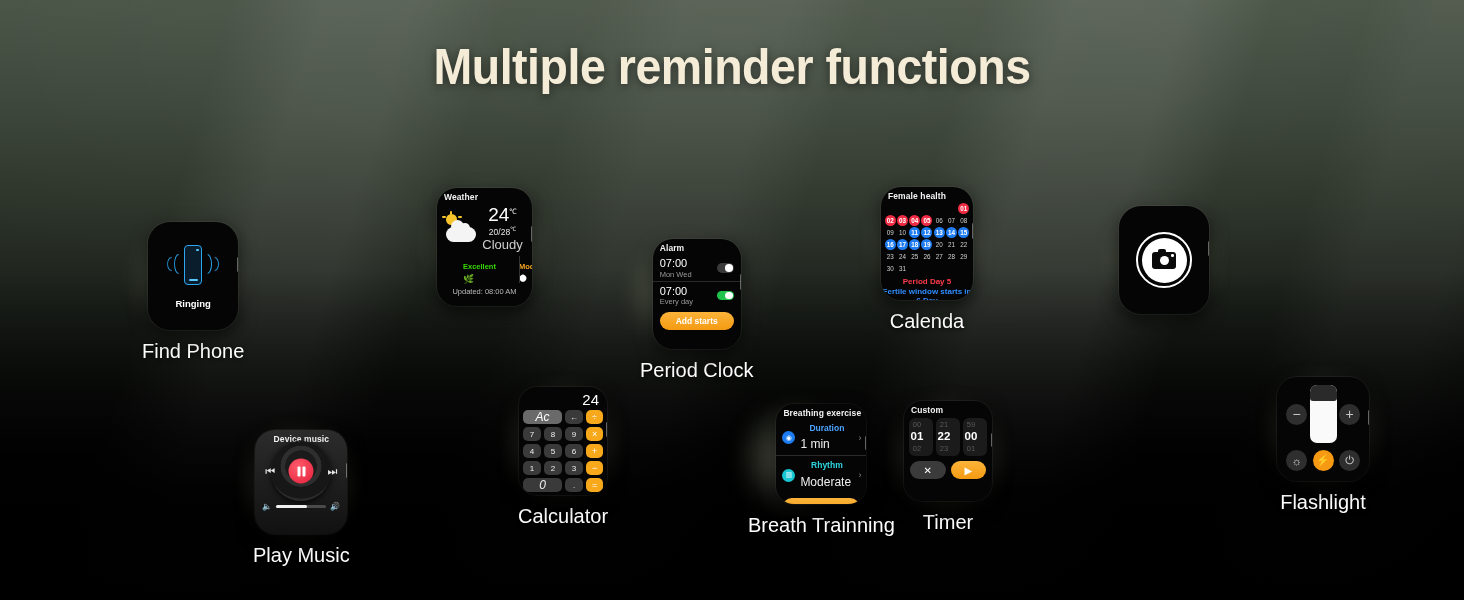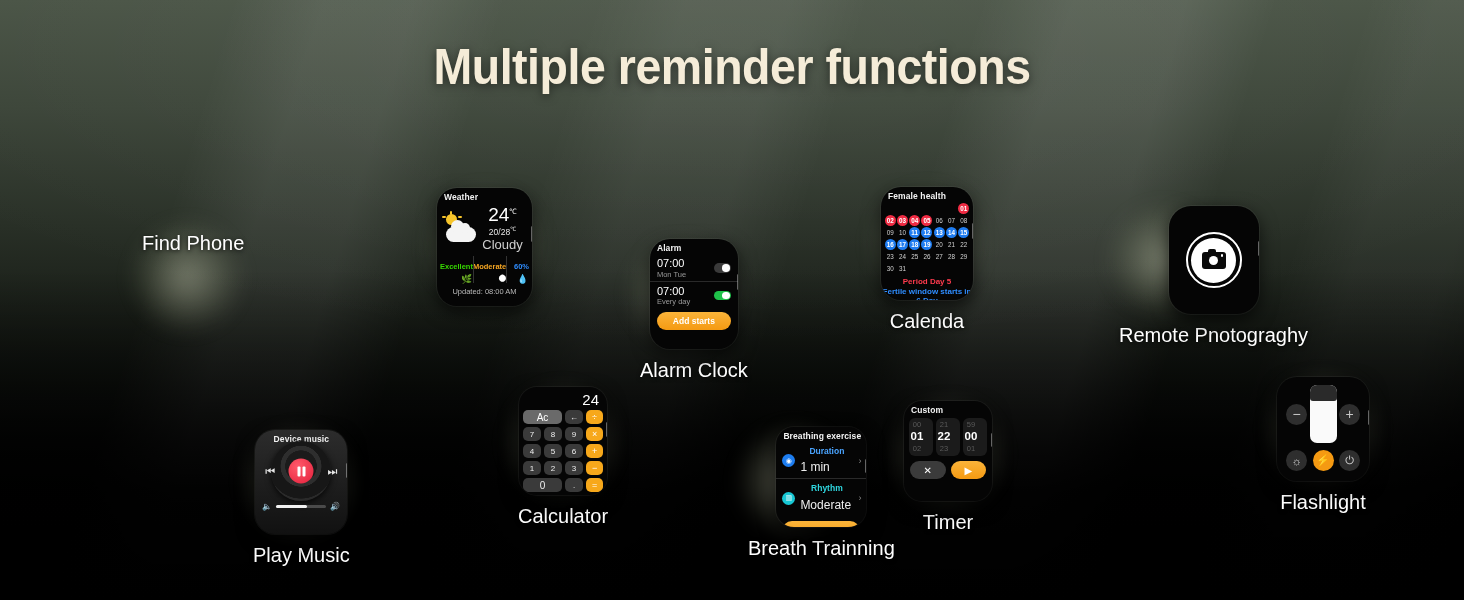--- a/index.html
+++ b/index.html
@@ -166,21 +166,21 @@
   }
   .wx-cloud::before { content:""; position:absolute; left:5px; top:-7px; width:13px;height:13px;border-radius:50%;background:#f4f4f4;}
   .wx-cloud::after  { content:""; position:absolute; left:14px; top:-4px; width:10px;height:10px;border-radius:50%;background:#f4f4f4;}
   .wx-right { flex:1; text-align:center; line-height:1.18; }
   .wx-temp { font-size: 19px; font-weight: 500; }
   .wx-temp sup { font-size: 7.5px; vertical-align: super; }
   .wx-range { font-size: 8.5px; color:#e8e8e8; }
   .wx-range sup { font-size: 6px; }
   .wx-cond { font-size: 13px; color:#cfcfcf; }
   .wx-stats { display:flex; margin-top:2px; padding: 0 3px; }
-  .wx-stat { flex:1; text-align:right; position: relative; }
+  .wx-stat { flex:1; text-align:left; position: relative; margin-left: 23px; }
   .wx-stat + .wx-stat::before { content:""; position:absolute; left:0; top:1px; bottom:1px; width:1px; background:#333; }
   .wx-stat .lbl { font-size: 7.5px; font-weight: bold; }
   .wx-stat .gl  { font-size: 9px; margin-top: 1px; display:block; }
   .wx-updated { font-size: 7.5px; color:#b9b9b9; text-align:center; margin-top: 3px; }
 
   
   #alarm .watch { width: 88px; height: 110px; border-radius: 20px; }
   .al-row { padding: 3px 7px 2px 7px; display:flex; align-items:center; justify-content:space-between; }
   .al-row + .al-row { border-top: 1px solid #2a2a2a; }
   .al-time { font-size: 11px; font-weight: 500; line-height: 1.15; }
@@ -264,21 +264,21 @@
   #calculator .watch { width: 88px; height: 108px; border-radius: 18px; padding: 3px 4px 4px 4px; }
   .calc-disp { text-align:right; font-size: 15px; font-weight:500; padding: 1px 4px 2px 0; }
   .calc-body { display:flex; gap: 3px; }
   .calc-left { flex:1; display:grid; grid-template-columns: repeat(3, 1fr); gap: 3px; }
   .calc-right { width: 17px; display:grid; grid-template-rows: repeat(5, 1fr); gap: 3px; }
   .key {
     background:#3a3a3a; color:#eee; font-size: 8px;
     border-radius: 5px; display:flex; align-items:center; justify-content:center;
     height: 14px;
   }
-  .key.wide2 { grid-column: span 2; background:#6a6a6a; color:#fff; font-size:10px; }
+  .key.wide2 { grid-column: span 2; background:#6a6a6a; color:#fff; font-size:12px;font-style:italic; }
   .key.op { background:#f7a81b; color:#fff; font-size:9px; height:auto; }
 
   
   #breathing .watch { width: 90px; height: 100px; border-radius: 18px; }
   .br-row { display:flex; align-items:center; padding: 4px 5px 3px 6px; gap:5px; }
   .br-row + .br-row { border-top: 1px solid #2a2a2a; }
   .br-ic { width: 13px; height:13px; border-radius:50%; flex:0 0 13px; display:flex;align-items:center;justify-content:center; font-size:7px; color:#fff; }
   .br-ic.blue { background:#1d7df0; }
   .br-ic.teal { background:#17c7d4; }
   .br-tx { flex:1; line-height:1.2; }
@@ -310,20 +310,35 @@
 <body>
 
 <div id="stage">
   <div class="streaks"></div>
   <div class="vignette"></div>
 
   <div class="title">Multiple reminder functions</div>
 
   <div class="feature" id="find-phone" style="left:142px; top:222px;">
     <div class="glow" style="width:150px;height:150px;left:-30px;top:-20px;"></div>
+    <div class="watch">
+      <div class="fp-body">
+        <div class="fp-icon">
+          <span class="arc l1"></span>
+            <span class="arc l2"></span>
+          <span class="arc r1"></span>
+            <span class="arc r2"></span>
+          <span class="phone-shape">
+              <i class="cam"></i>
+              <i class="bar"></i>
+            </span>
+        </div>
+        <div class="fp-text">Ringing</div>
+      </div>
+    </div>
     <div class="caption">Find Phone</div>
   </div>
 
   <div class="feature" id="weather" style="left:437px; top:188px;">
     <div class="glow" style="width:160px;height:160px;left:-32px;top:-22px;"></div>
     <div class="watch">
       <div class="wtitle">Weather</div>
       <div class="wx-main">
         <div class="wx-ico">
           <span class="wx-sun"></span>
@@ -359,38 +374,38 @@
     </div>
   </div>
 
   <div class="feature" id="alarm" style="left:640px; top:239px;">
     <div class="glow" style="width:150px;height:150px;left:-31px;top:-20px;"></div>
     <div class="watch">
       <div class="wtitle">Alarm</div>
       <div class="al-row">
         <div>
           <div class="al-time">07:00</div>
-          <div class="al-sub">Mon Tue</div>
+          <div class="al-sub">Mon Wed</div>
         </div>
         <div class="toggle off">
             <span class="knob"></span>
           </div>
       </div>
       <div class="al-row">
         <div>
           <div class="al-time">07:00</div>
           <div class="al-sub">Every day</div>
         </div>
         <div class="toggle on">
             <span class="knob"></span>
           </div>
       </div>
       <div class="al-btn">Add starts</div>
     </div>
-    <div class="caption">Alarm Clock</div>
+    <div class="caption">Period Clock</div>
   </div>
 
   <div class="feature" id="calendar" style="left:881px; top:187px;">
     <div class="glow" style="width:155px;height:155px;left:-31px;top:-21px;"></div>
     <div class="watch">
       <div class="wtitle">Female health</div>
       <div class="cal-grid" id="cal-grid">
           <div class="cal-d"></div>
           <div class="cal-d"></div>
           <div class="cal-d"></div>
@@ -442,21 +457,20 @@
     <div class="watch">
       <div class="cam-ring">
         <div class="cam-fill">
           <div class="cam-glyph">
               <i class="lens"></i>
               <i class="dot"></i>
             </div>
         </div>
       </div>
     </div>
-    <div class="caption">Remote Pnotograghy</div>
   </div>
 
   <div class="feature" id="flashlight" style="left:1277px; top:377px;">
     <div class="glow" style="width:150px;height:150px;left:-29px;top:-23px;"></div>
     <div class="watch">
       <div class="fl-top">
         <div class="fl-circ">−</div>
         <div class="fl-slider">
             <span class="cap"></span>
           </div>
@@ -518,21 +532,21 @@
             <div class="key op">×</div>
             <div class="key op">+</div>
             <div class="key op">−</div>
             <div class="key op">=</div>
           </div>
       </div>
     </div>
     <div class="caption">Calculator</div>
   </div>
 
-  <div class="feature" id="breathing" style="left:748px; top:427px;">
+  <div class="feature" id="breathing" style="left:748px; top:404px;">
     <div class="glow" style="width:150px;height:150px;left:-30px;top:-22px;"></div>
     <div class="watch">
       <div class="wtitle">Breathing exercise</div>
       <div class="br-row">
         <span class="br-ic blue">◉</span>
         <span class="br-tx">
           <span class="t" style="color:#4aa4ff;display:block;">Duration</span>
           <span class="s">1 min</span>
         </span>
         <span class="br-ch">›</span>

